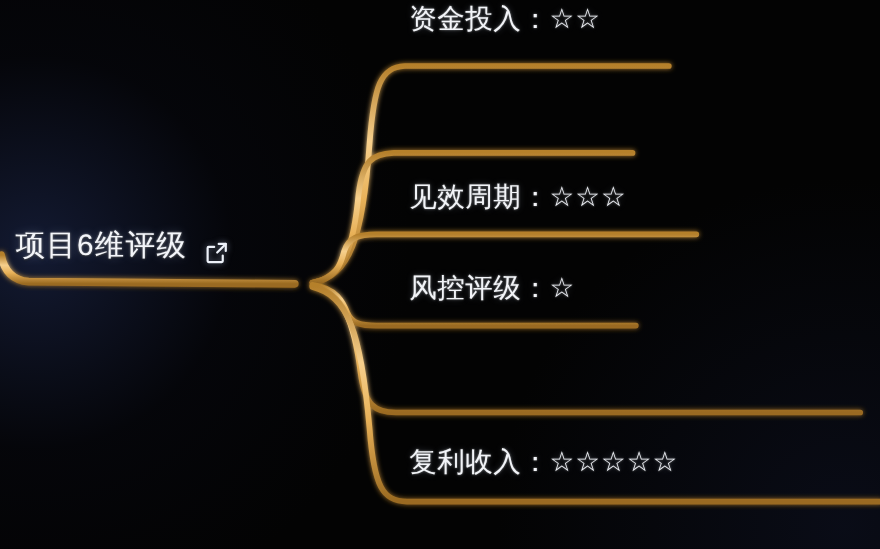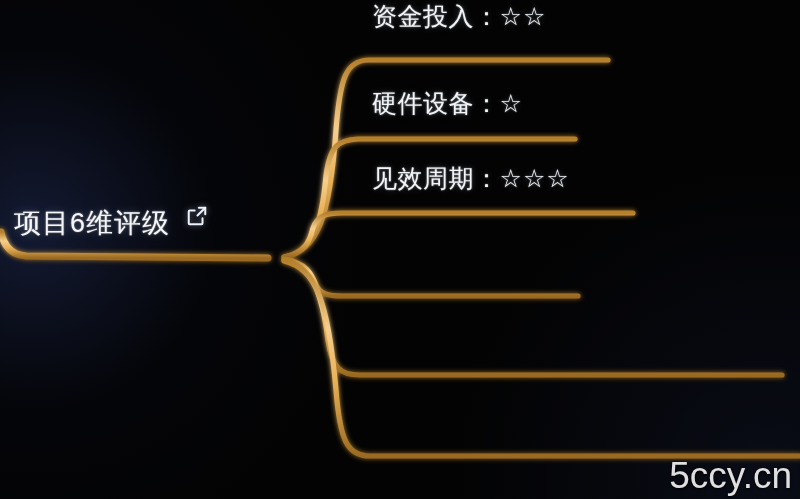--- a/index.html
+++ b/index.html
@@ -44,21 +44,21 @@
       0 0 7px rgba(190,205,235,0.30),
       0 1px 2px rgba(0,0,0,0.95);
     letter-spacing: 0.5px;
   }
   .root-wrap {
     position: absolute;
     left: 14px;
     top: 205px;
     z-index: 3;
     display: flex;
-    align-items: flex-start;
+    align-items: flex-end;
     gap: 16px;
   }
   .root-label {
     font-size: 27px;
     font-weight: 500;
     color: #f4f6fa;
     white-space: nowrap;
     text-shadow:
       0 0 2px rgba(255,255,255,0.6),
       0 0 9px rgba(180,200,240,0.32),
@@ -142,26 +142,28 @@
         <path d="M21 3 L12.5 11.5"></path>
         <path d="M18 14.5 V20 A1 1 0 0 1 17 21 H4 A1 1 0 0 1 3 20 V7 A1 1 0 0 1 4 6 H9.5"></path>
       </svg>
     </span>
   </div>
 
   <div class="node-text" style="left:372px; top:0;">
     <span class="branch-label">资金投入：</span><span class="stars">☆☆</span>
   </div>
 
-  <div class="node-text" style="left:372px; top:87px;">
-    <span class="branch-label">硬件设备：</span><span class="stars">☆</span>
-  </div>
 
   <div class="node-text" style="left:372px; top:162px;">
     <span class="branch-label">见效周期：</span><span class="stars">☆☆☆</span>
   </div>
 
+  <div class="node-text" style="left:372px; top:245px;">
+    <span class="branch-label">风控评级：</span><span class="stars">☆</span>
+  </div>
 
 
+  <div class="node-text" style="left:372px; top:403px;">
+    <span class="branch-label">复利收入：</span><span class="stars">☆☆☆☆☆</span>
+  </div>
 
-  <div class="watermark">5ccy.cn</div>
 
 </div>
 
 </body></html>

